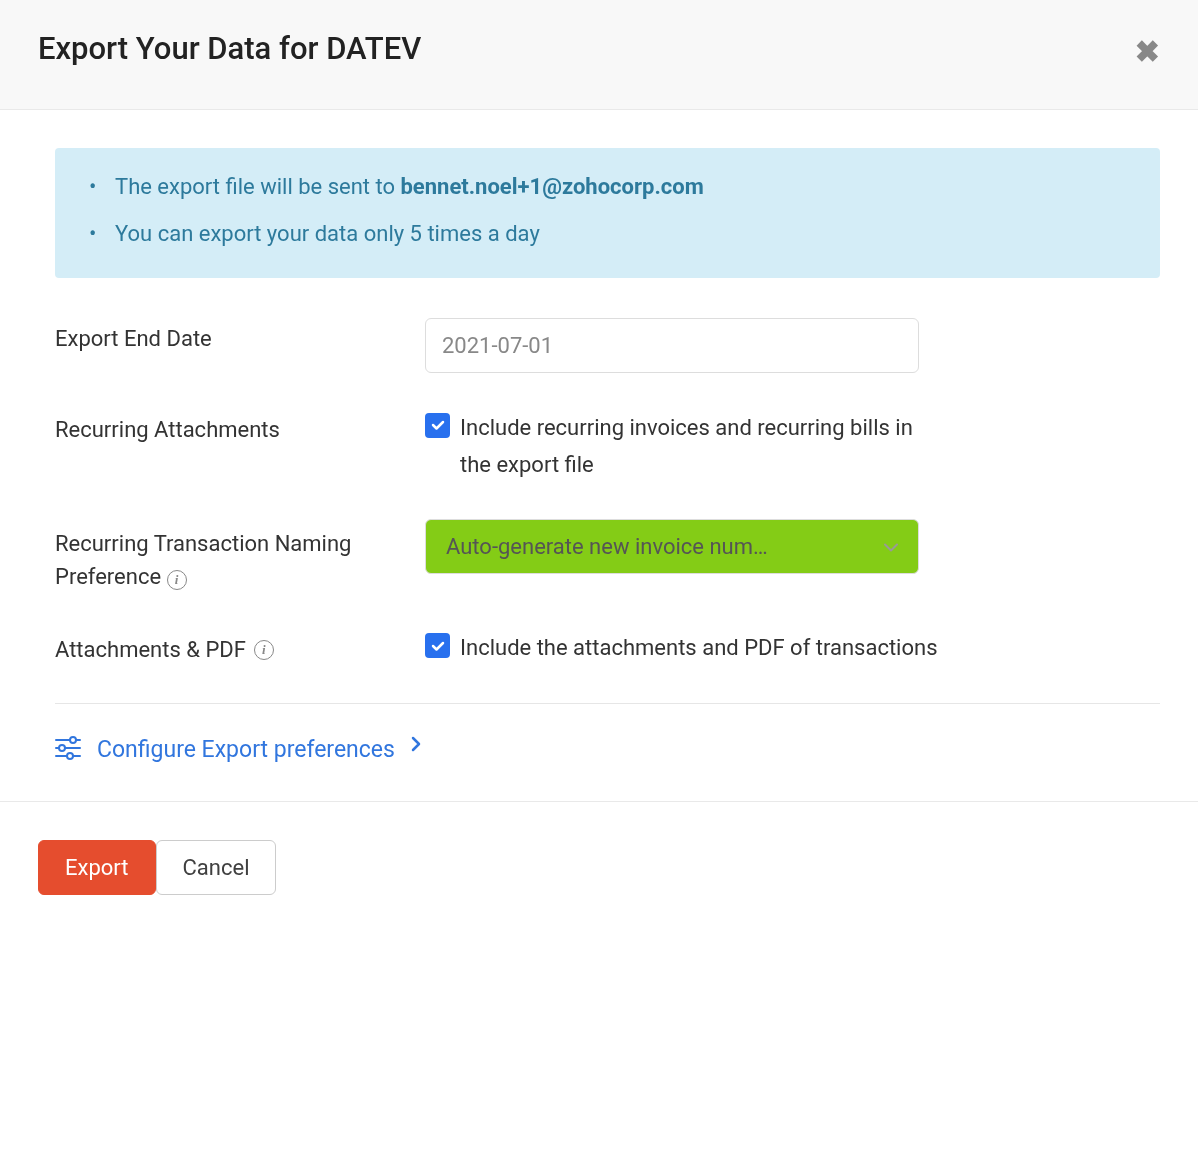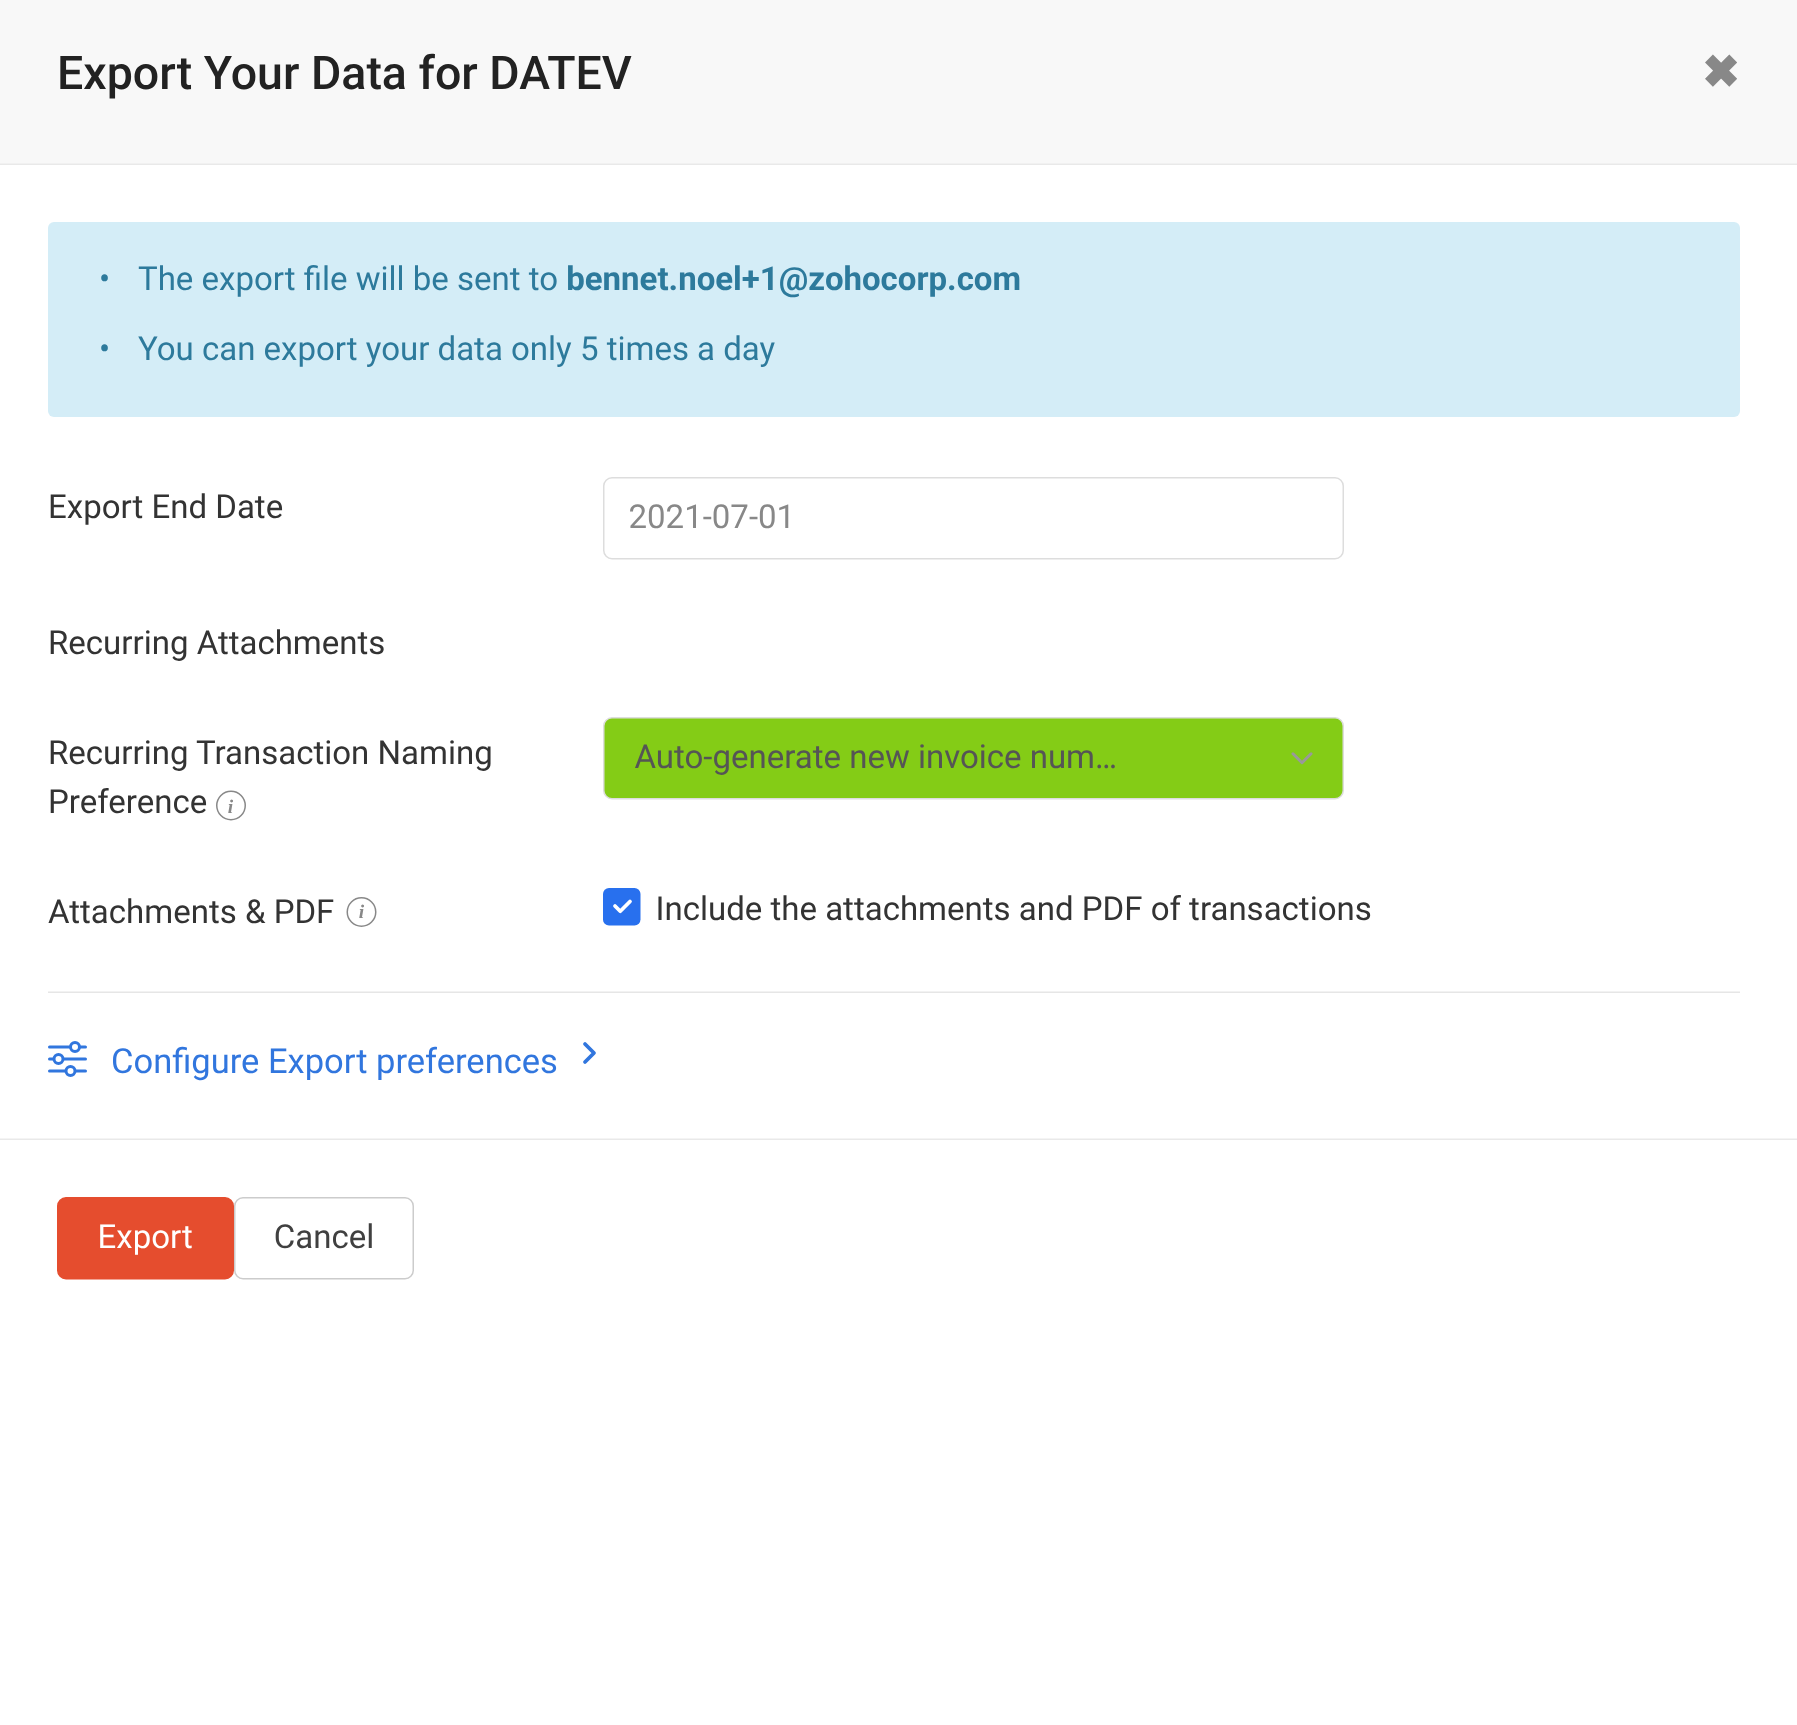--- a/index.html
+++ b/index.html
@@ -16,36 +16,36 @@
     .modal {
       width: 1198px;
       background: #fff;
     }
     .modal-header {
       background: #f8f8f8;
       padding: 30px 38px 42px 38px;
       border-bottom: 1px solid #e9e9e9;
       display: flex;
       justify-content: space-between;
-      align-items: center;
+      align-items: flex-end;
     }
     .modal-title {
       font-size: 31px;
       font-weight: 500;
       color: #222;
     }
     .close-btn {
       font-size: 30px;
       color: #888;
       cursor: pointer;
       line-height: 1;
       font-weight: bold;
     }
     .modal-body {
-      padding: 38px 38px 0 32px;
+      padding: 38px 38px 0 55px;
     }
     .info-box {
       background: #d4edf7;
       border-radius: 4px;
       padding: 24px 30px 28px 30px;
       margin-bottom: 40px;
     }
     .info-box ul {
       list-style: none;
     }
@@ -231,20 +231,30 @@
 
     <div class="form-row">
       <div class="form-label">Export End Date</div>
       <div class="form-field">
         <input type="text" class="text-input" value="2021-07-01" style="">
       </div>
     </div>
 
     <div class="form-row">
       <div class="form-label">Recurring Attachments</div>
+      <div class="form-field">
+        <div class="checkbox-row">
+          <div class="checkbox">
+            <svg viewBox="0 0 16 16" fill="none">
+              <path d="M3 8l3.5 3.5L13 5" stroke="#fff" stroke-width="2.5" stroke-linecap="round" stroke-linejoin="round"></path>
+            </svg>
+          </div>
+          <span class="checkbox-label">Include recurring invoices and recurring bills in the export file</span>
+        </div>
+      </div>
     </div>
 
     <div class="form-row">
       <div class="form-label multiline">
         <span>
           <span>Recurring Transaction Naming Preference</span>
           <span class="info-icon">i</span>
         </span>
       </div>
       <div class="form-field">

